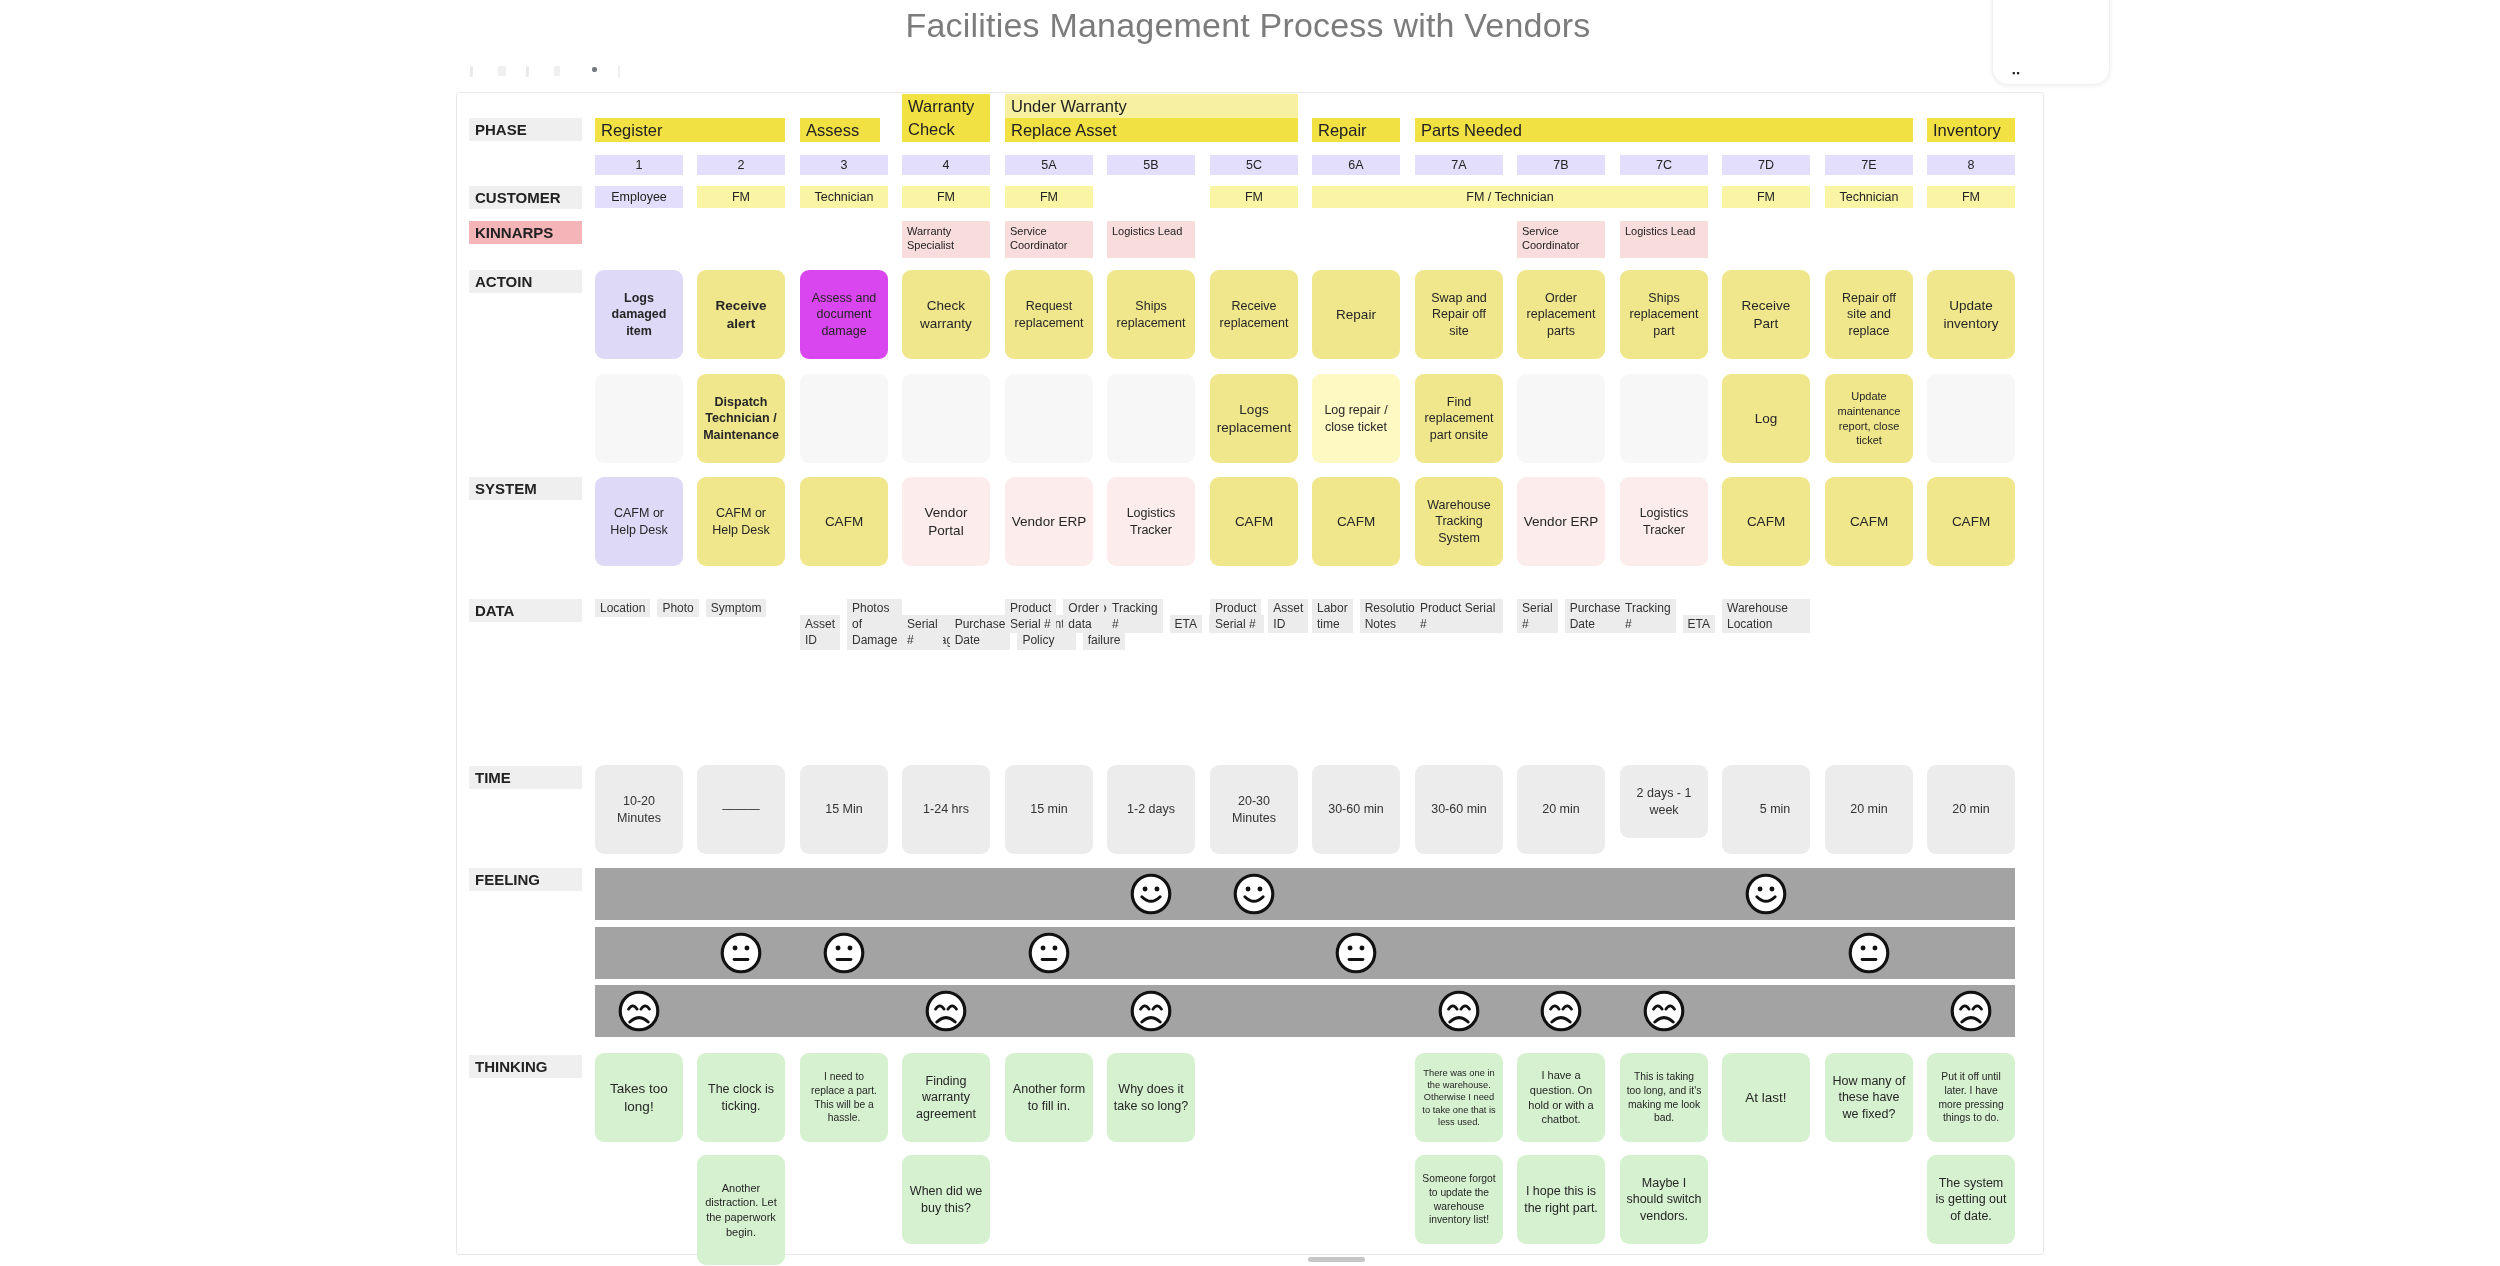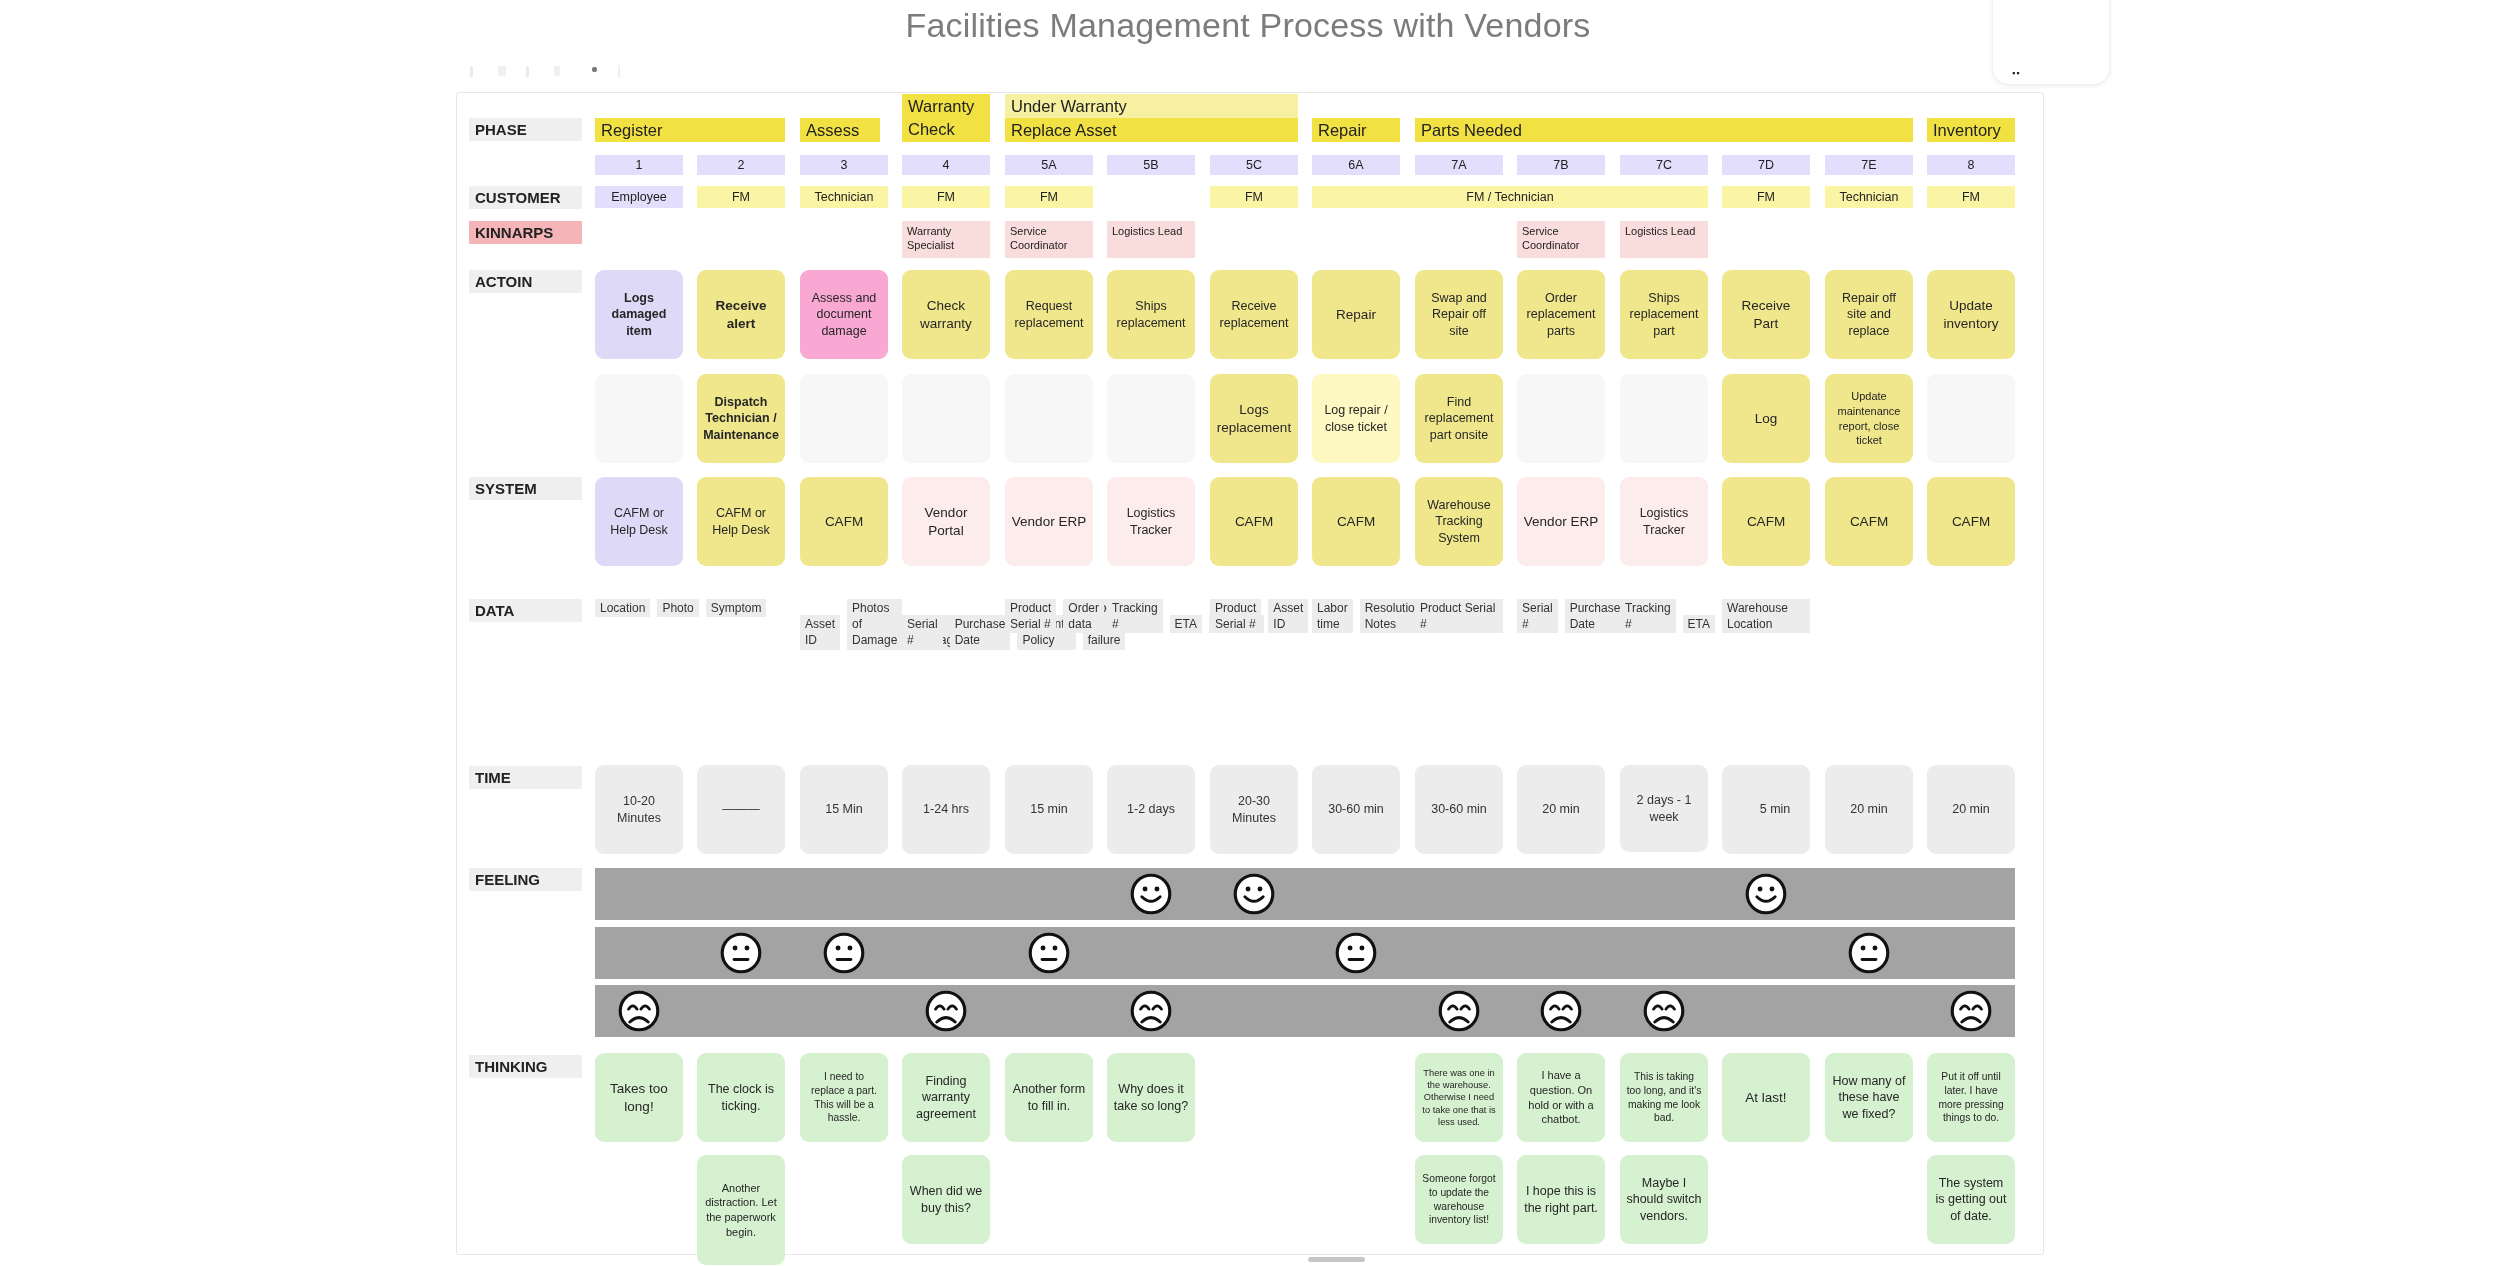--- a/index.html
+++ b/index.html
@@ -91,21 +91,21 @@
       <div class="abs cust" style="left: 1722px; top: 186px; width: 88px; height: 22px; background: rgb(250, 245, 164);">FM</div>
       <div class="abs cust" style="left: 1825px; top: 186px; width: 88px; height: 22px; background: rgb(250, 245, 164);">Technician</div>
       <div class="abs cust" style="left: 1927px; top: 186px; width: 88px; height: 22px; background: rgb(250, 245, 164);">FM</div>
       <div class="abs kin" style="left: 902px; top: 221px; width: 88px; height: 37px; background: rgb(249, 220, 220);">Warranty Specialist</div>
       <div class="abs kin" style="left: 1005px; top: 221px; width: 88px; height: 37px; background: rgb(249, 220, 220);">Service Coordinator</div>
       <div class="abs kin" style="left: 1107px; top: 221px; width: 88px; height: 37px; background: rgb(249, 220, 220);">Logistics Lead</div>
       <div class="abs kin" style="left: 1517px; top: 221px; width: 88px; height: 37px; background: rgb(249, 220, 220);">Service Coordinator</div>
       <div class="abs kin" style="left: 1620px; top: 221px; width: 88px; height: 37px; background: rgb(249, 220, 220);">Logistics Lead</div>
       <div class="abs note" style="left: 595px; top: 270px; width: 88px; height: 89px; background: rgb(222, 217, 247); font-size: 12.5px; font-weight: bold;">Logs damaged item</div>
       <div class="abs note" style="left: 697px; top: 270px; width: 88px; height: 89px; background: rgb(240, 231, 140); font-size: 13.5px; font-weight: bold;">Receive alert</div>
-      <div class="abs note" style="left: 800px; top: 270px; width: 88px; height: 89px; background: #f9a8d4; font-size: 12.5px;">Assess and document damage</div>
+      <div class="abs note" style="left: 800px; top: 270px; width: 88px; height: 89px; background: #d946ef; font-size: 12.5px;">Assess and document damage</div>
       <div class="abs note" style="left: 902px; top: 270px; width: 88px; height: 89px; background: rgb(240, 231, 140); font-size: 13.5px;">Check warranty</div>
       <div class="abs note" style="left: 1005px; top: 270px; width: 88px; height: 89px; background: rgb(240, 231, 140); font-size: 12.5px;">Request replacement</div>
       <div class="abs note" style="left: 1107px; top: 270px; width: 88px; height: 89px; background: rgb(240, 231, 140); font-size: 12.5px;">Ships replacement</div>
       <div class="abs note" style="left: 1210px; top: 270px; width: 88px; height: 89px; background: rgb(240, 231, 140); font-size: 12.5px;">Receive replacement</div>
       <div class="abs note" style="left: 1312px; top: 270px; width: 88px; height: 89px; background: rgb(240, 231, 140); font-size: 13.5px;">Repair</div>
       <div class="abs note" style="left: 1415px; top: 270px; width: 88px; height: 89px; background: rgb(240, 231, 140); font-size: 12.5px;">Swap and Repair off site</div>
       <div class="abs note" style="left: 1517px; top: 270px; width: 88px; height: 89px; background: rgb(240, 231, 140); font-size: 12.5px;">Order replacement parts</div>
       <div class="abs note" style="left: 1620px; top: 270px; width: 88px; height: 89px; background: rgb(240, 231, 140); font-size: 12.5px;">Ships replacement part</div>
       <div class="abs note" style="left: 1722px; top: 270px; width: 88px; height: 89px; background: rgb(240, 231, 140); font-size: 13.5px;">Receive Part</div>
       <div class="abs note" style="left: 1825px; top: 270px; width: 88px; height: 89px; background: rgb(240, 231, 140); font-size: 12.5px;">Repair off site and replace</div>
@@ -189,21 +189,21 @@
       <div class="abs note" style="left: 595px; top: 765px; width: 88px; height: 89px; background: rgb(236, 236, 236); font-size: 12.5px; color: rgb(51, 51, 51);">10-20 Minutes</div>
       <div class="abs note" style="left: 697px; top: 765px; width: 88px; height: 89px; background: rgb(236, 236, 236); font-size: 12.5px; color: rgb(51, 51, 51);">———</div>
       <div class="abs note" style="left: 800px; top: 765px; width: 88px; height: 89px; background: rgb(236, 236, 236); font-size: 12.5px; color: rgb(51, 51, 51);">15 Min</div>
       <div class="abs note" style="left: 902px; top: 765px; width: 88px; height: 89px; background: rgb(236, 236, 236); font-size: 12.5px; color: rgb(51, 51, 51);">1-24 hrs</div>
       <div class="abs note" style="left: 1005px; top: 765px; width: 88px; height: 89px; background: rgb(236, 236, 236); font-size: 12.5px; color: rgb(51, 51, 51);">15 min</div>
       <div class="abs note" style="left: 1107px; top: 765px; width: 88px; height: 89px; background: rgb(236, 236, 236); font-size: 12.5px; color: rgb(51, 51, 51);">1-2 days</div>
       <div class="abs note" style="left: 1210px; top: 765px; width: 88px; height: 89px; background: rgb(236, 236, 236); font-size: 12.5px; color: rgb(51, 51, 51);">20-30 Minutes</div>
       <div class="abs note" style="left: 1312px; top: 765px; width: 88px; height: 89px; background: rgb(236, 236, 236); font-size: 12.5px; color: rgb(51, 51, 51);">30-60 min</div>
       <div class="abs note" style="left: 1415px; top: 765px; width: 88px; height: 89px; background: rgb(236, 236, 236); font-size: 12.5px; color: rgb(51, 51, 51);">30-60 min</div>
       <div class="abs note" style="left: 1517px; top: 765px; width: 88px; height: 89px; background: rgb(236, 236, 236); font-size: 12.5px; color: rgb(51, 51, 51);">20 min</div>
-      <div class="abs note" style="left: 1620px; top: 765px; width: 88px; height: 87px; background: rgb(236, 236, 236); font-size: 12.5px; color: rgb(51, 51, 51);">2 days - 1 week</div>
+      <div class="abs note" style="left: 1620px; top: 765px; width: 88px; height: 73px; background: rgb(236, 236, 236); font-size: 12.5px; color: rgb(51, 51, 51);">2 days - 1 week</div>
       <div class="abs note" style="left: 1722px; top: 765px; width: 88px; height: 89px; background: rgb(236, 236, 236); font-size: 12.5px; color: rgb(51, 51, 51); padding-left: 24px;">5 min</div>
       <div class="abs note" style="left: 1825px; top: 765px; width: 88px; height: 89px; background: rgb(236, 236, 236); font-size: 12.5px; color: rgb(51, 51, 51);">20 min</div>
       <div class="abs note" style="left: 1927px; top: 765px; width: 88px; height: 89px; background: rgb(236, 236, 236); font-size: 12.5px; color: rgb(51, 51, 51);">20 min</div>
       <div class="abs band" style="left: 595px; top: 868px; width: 1420px; height: 52px;"></div>
       <div class="face" style="left: 1129px; top: 872px;"><svg viewBox="-24 -24 48 48" width="44" height="44">
         <circle cx="0" cy="0" r="20.5" fill="#fff" stroke="#111" stroke-width="3.4"></circle>
         <circle cx="-6.5" cy="-5.5" r="2.7" fill="#111"></circle>
           <circle cx="6.5" cy="-5.5" r="2.7" fill="#111"></circle>
           <path d="M -10 3 Q 0 13 10 3" fill="none" stroke="#111" stroke-width="3.2" stroke-linecap="round"></path>
         </svg></div>

